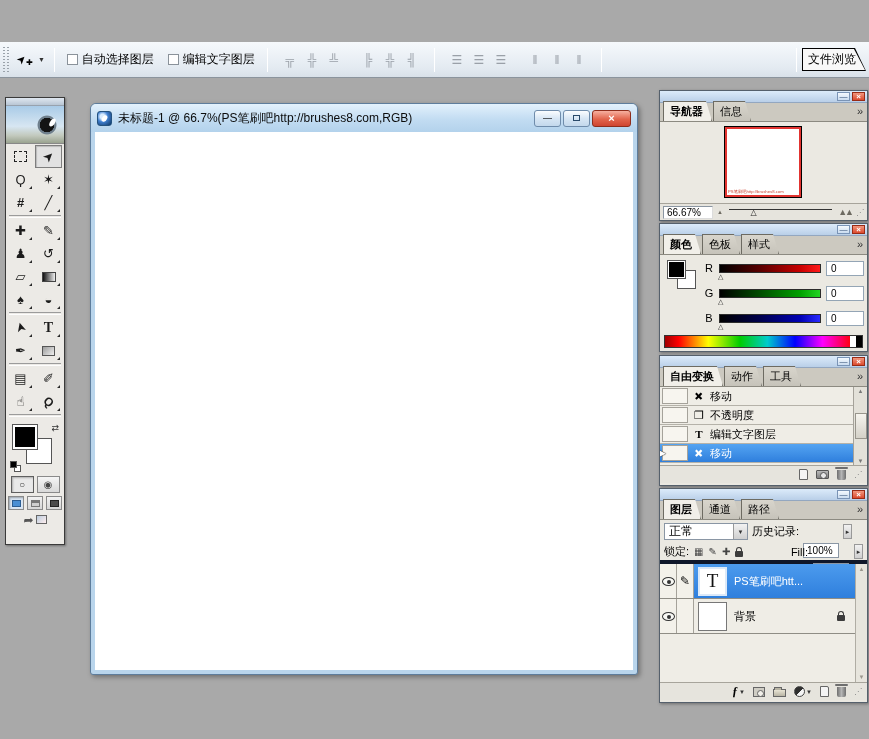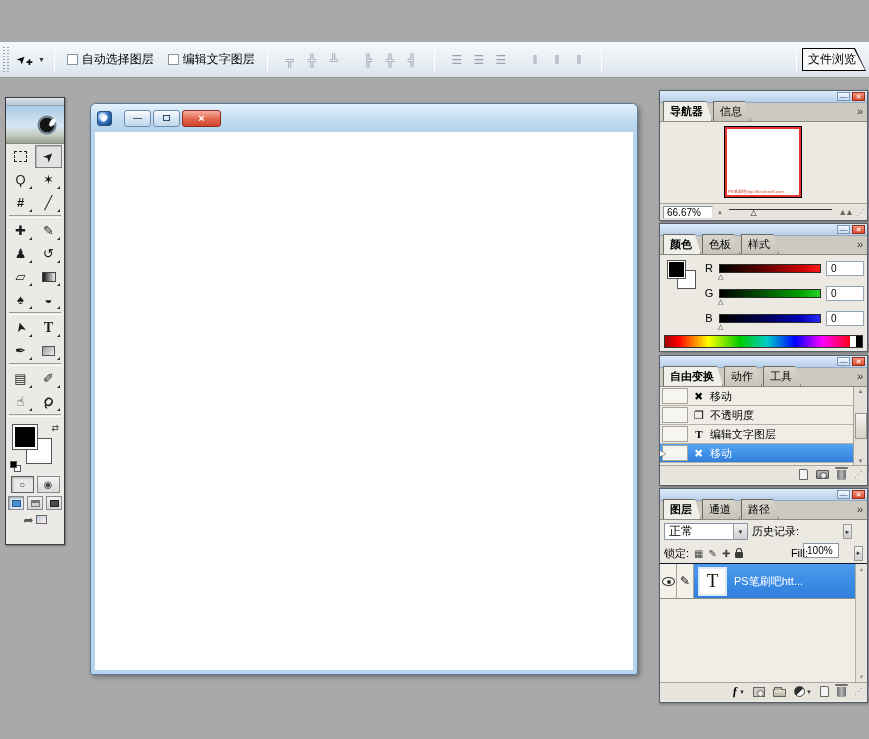--- a/index.html
+++ b/index.html
@@ -209,21 +209,21 @@
   
   .lay-ctrl1 { height:23px; display:flex; align-items:center; gap:4px; padding:0 4px; background:#ebe9e2; }
   .blendbox { width:84px; height:17px; border:1px solid #8a96a4; background:#fff; display:flex; align-items:center; }
   .blendbox .txt { flex:1; font-size:12px; padding-left:4px; }
   .blendbox .arr { width:14px; height:100%; background:linear-gradient(#f2f2f2,#cfcfcf); border-left:1px solid #999;
     font-size:6px; display:flex; align-items:center; justify-content:center; color:#333; }
   .lay-label { font-size:11px; }
   .valbox { width:36px; height:15px; border:1px solid #8a96a4; background:#fff; font-size:10px; padding:1px 0 0 3px;margin-top:38px; }
   .spin { width:9px; height:15px; background:linear-gradient(#f2f2f2,#cfcfcf); border:1px solid #999; font-size:7px;
     display:flex; align-items:center; justify-content:center; color:#333; }
-  .lay-ctrl2 { height:21px; display:flex; align-items:center; gap:5px; padding:0 4px; background:#ebe9e2; border-bottom:1px solid #0f172a; }
+  .lay-ctrl2 { height:21px; display:flex; align-items:center; gap:5px; padding:0 4px; background:#ebe9e2; border-bottom:4px solid #0f172a; }
   .lockico { font-size:10px; color:#444; }
   .lay-list { position:relative; background:#efede6; height:118px; overflow:hidden; }
   .lay-row { height:35px; display:flex; align-items:center; border-bottom:1px solid #8f8d85; position:relative; }
   .lay-well { width:17px; align-self:stretch; border-right:1px solid #a5a29a; display:flex; align-items:center; justify-content:center; background:#f3f1ea; }
   .lay-main { flex:1; align-self:stretch; display:flex; align-items:center; gap:7px; padding-left:4px; }
   .lay-row.selected .lay-main { background:linear-gradient(#4c9bee,#2f7fdd); color:#fff; }
   .lay-thumb { width:29px; height:29px; background:#fff; border:1px solid #777; display:flex; align-items:center; justify-content:center; }
   .lay-row.selected .lay-thumb { border:2px solid #dce9f8; }
   .lay-thumb .t { font-family:"Liberation Serif","DejaVu Serif",serif; font-size:19px; color:#111; }
   .lay-name { font-size:11px; white-space:nowrap; }
@@ -394,20 +394,21 @@
           </div>
       </div>
       <div class="tb-row">
         <span class="ir"><span>➦</span><span class="ir-img"></span></span>
       </div>
     </div>
 
     <div class="docwin">
       <div class="dw-title">
         <span class="dw-icon"></span>
+        <span class="dw-text">未标题-1 @ 66.7%(PS笔刷吧http://brushes8.com,RGB)</span>
         <span class="dw-btns">
           <span class="wbtn e">
               <span>—</span>
             </span>
           <span class="wbtn e">
               <span class="rest-box"></span>
             </span>
           <span class="wbtn close e">
               <span>×</span>
             </span>
@@ -572,20 +573,31 @@
             </span>
           <span class="lay-well">
               <span>✎</span>
             </span>
           <span class="lay-main">
             <span class="lay-thumb">
                 <span class="t">T</span>
               </span>
             <span class="lay-name">PS笔刷吧htt...</span>
           </span>
+        </div>
+        <div class="lay-row">
+          <span class="lay-well">
+              <span class="icon-eye"></span>
+            </span>
+          <span class="lay-well"></span>
+          <span class="lay-main">
+            <span class="lay-thumb"></span>
+            <span class="lay-name">背景</span>
+          </span>
+          <span class="icon-lock lay-lockmark"></span>
         </div>
         <div class="lay-scroll">
           <span>▲</span>
           <span>▼</span>
         </div>
       </div>
       <div class="pbar">
         <span style="display:flex;align-items:center;">
             <span class="icon-fx">ƒ</span>
             <span class="fxdown">▼</span>

